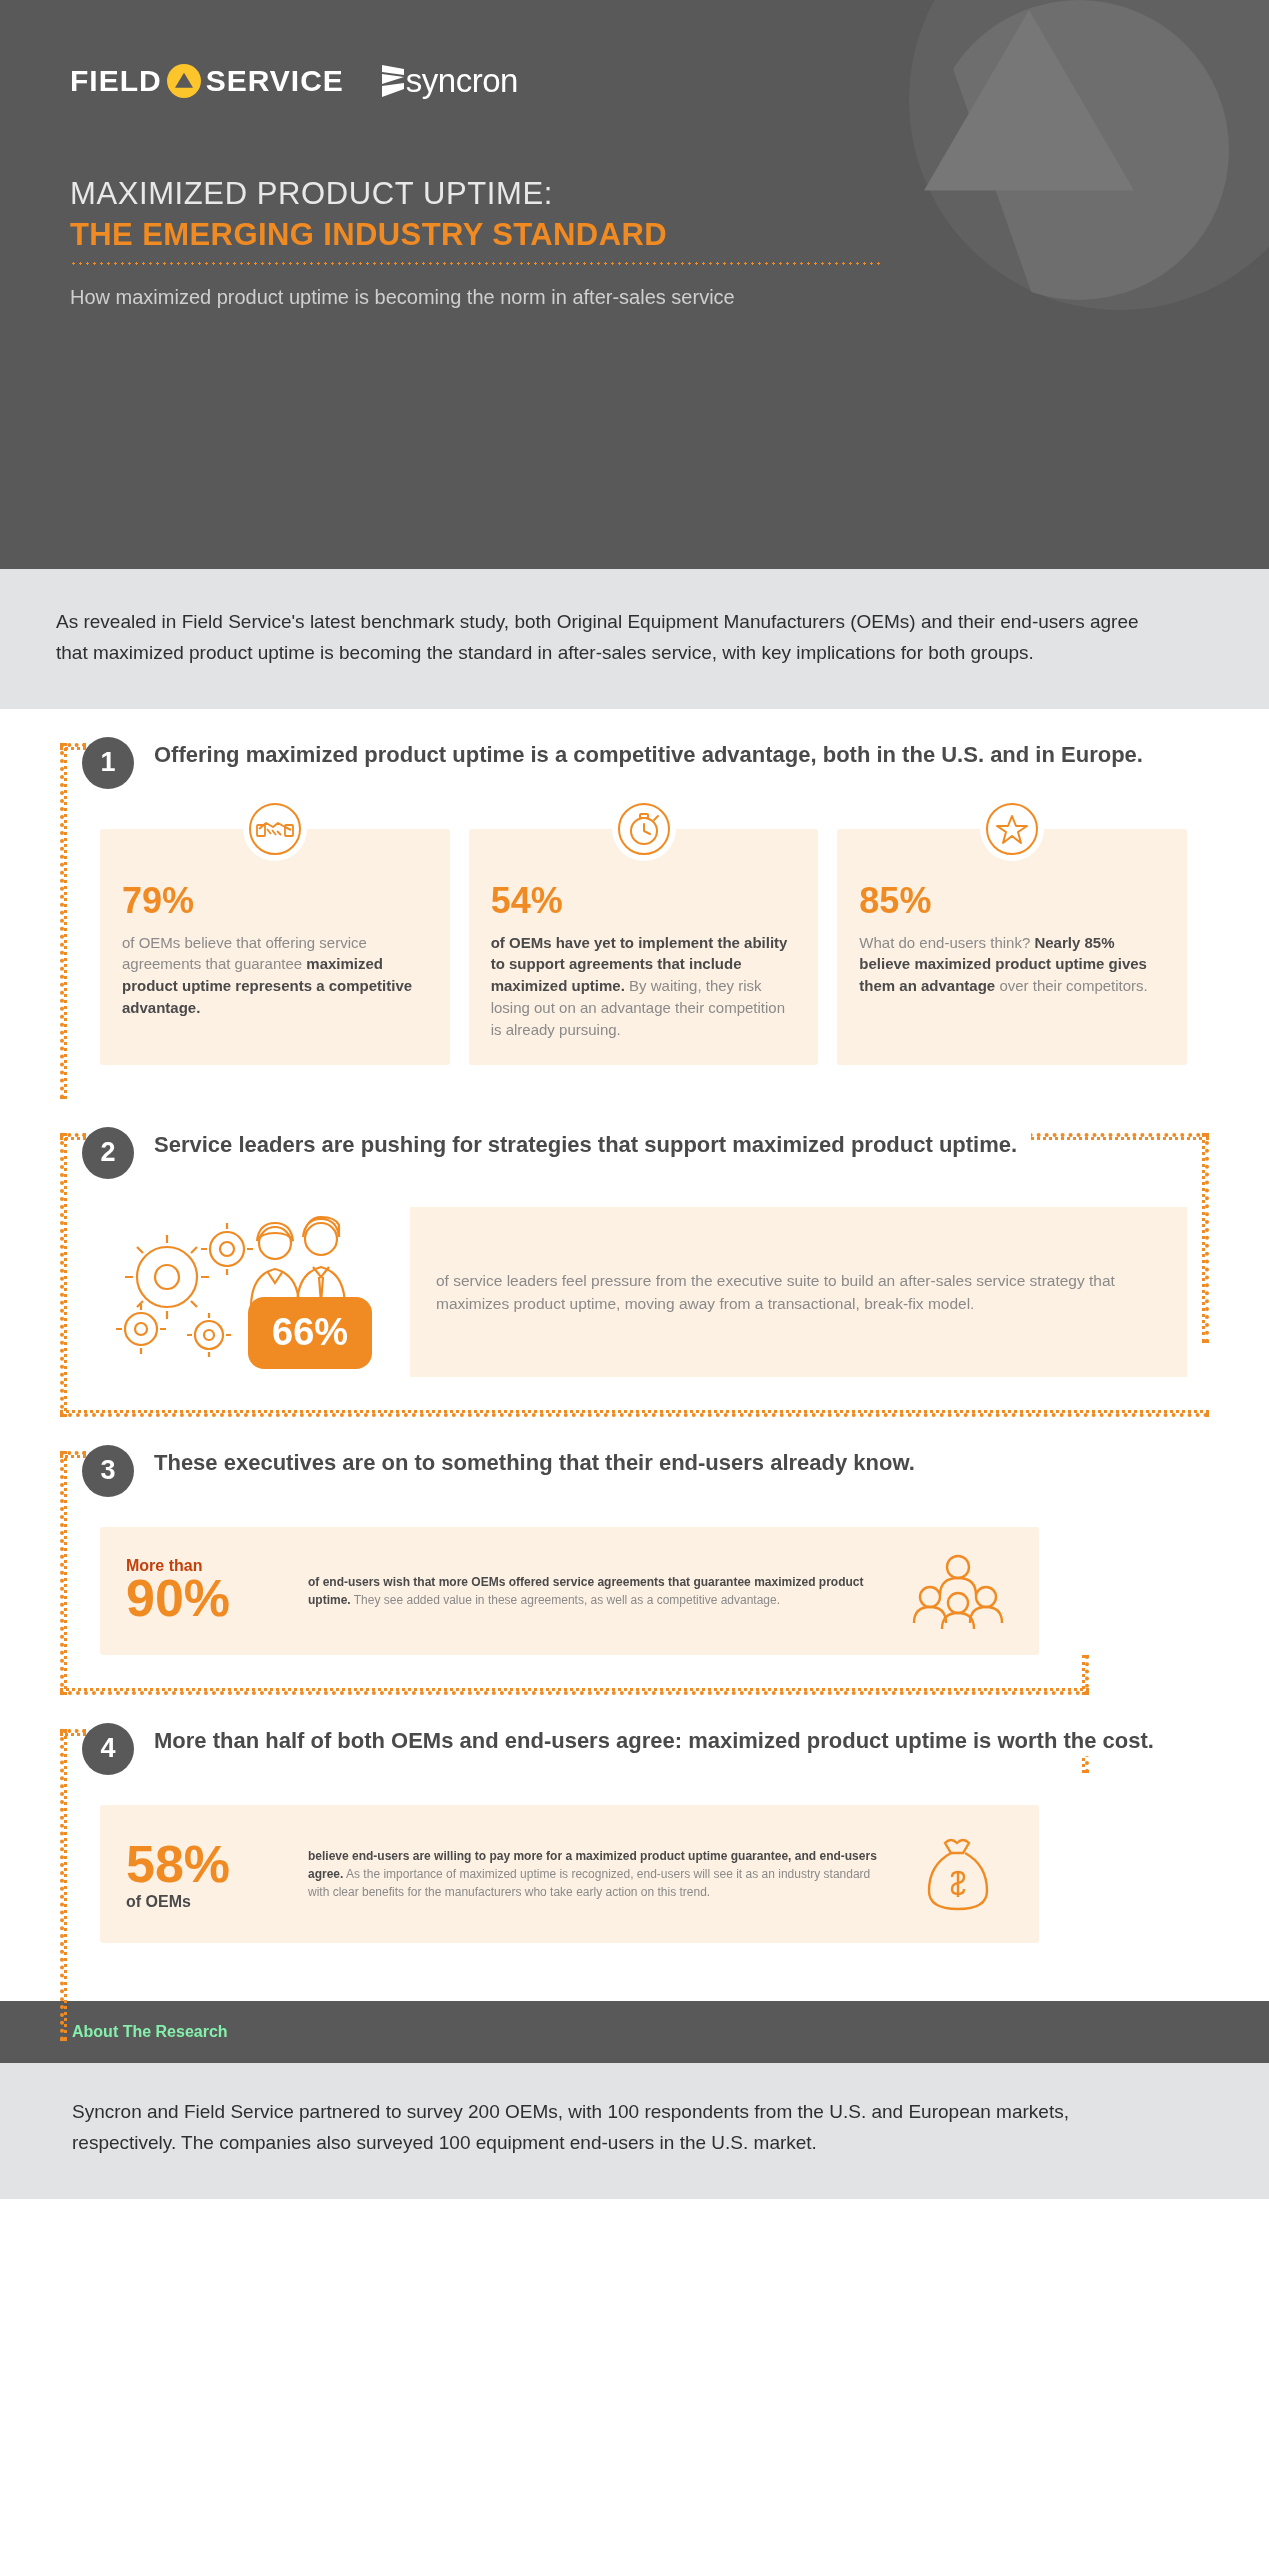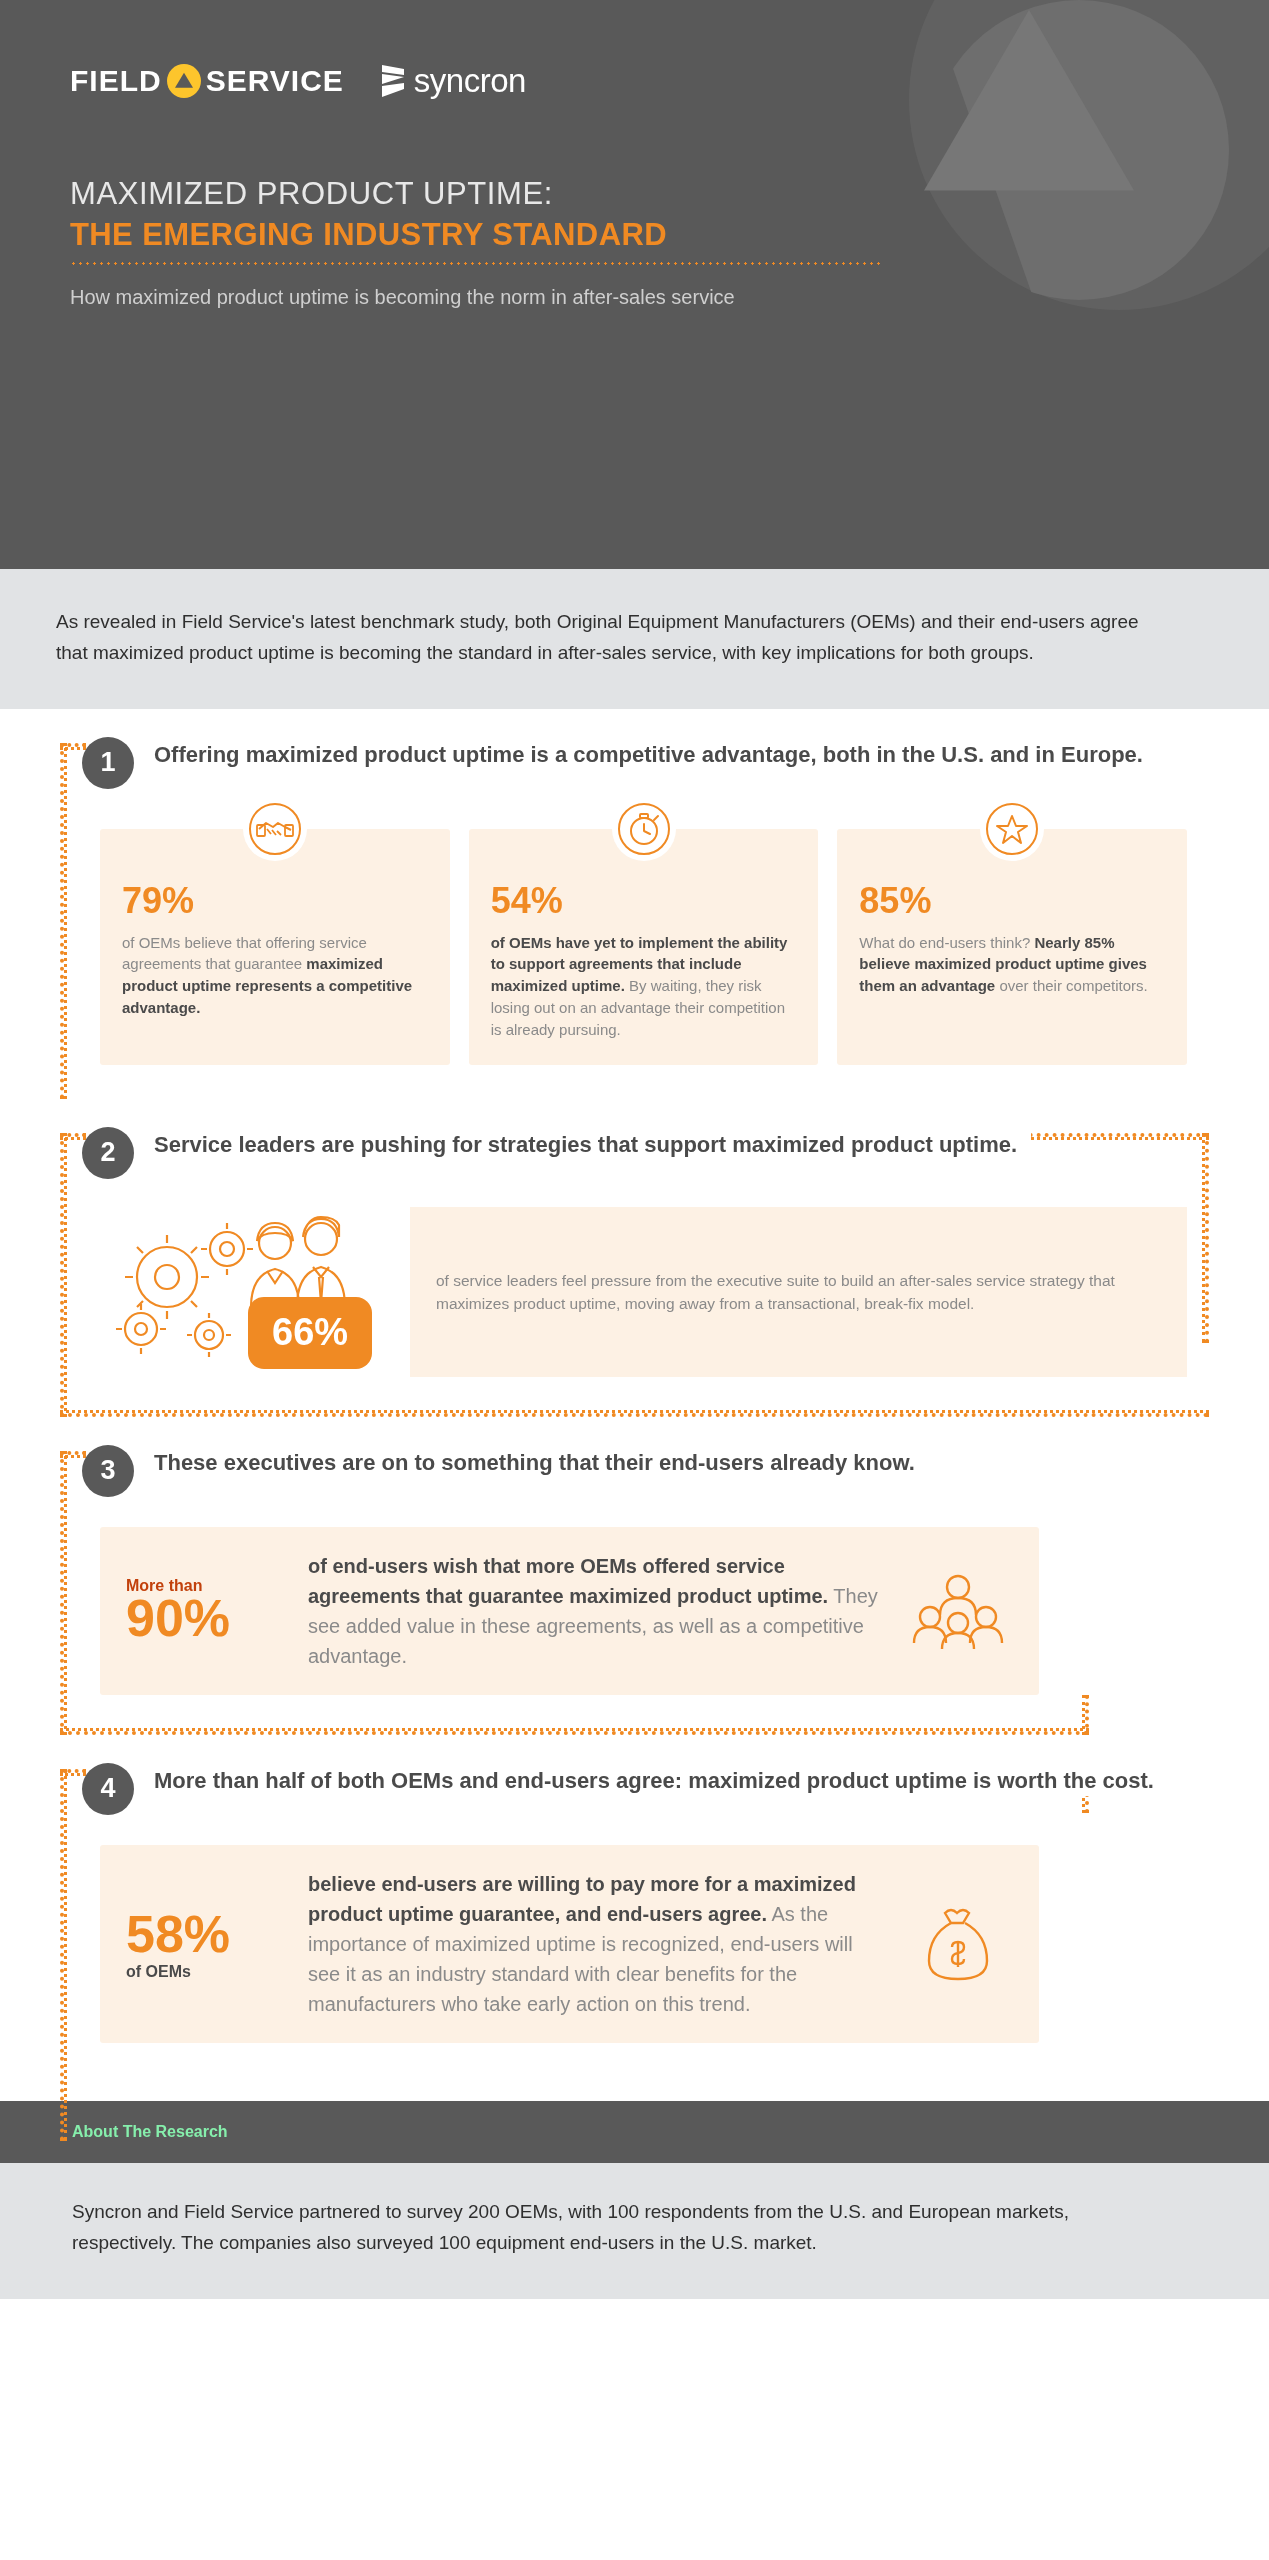--- a/index.html
+++ b/index.html
@@ -83,21 +83,20 @@
     top: 50%;
     transform: translate(-50%, -55%);
     width: 0; height: 0;
     border-left: 9px solid transparent;
     border-right: 9px solid transparent;
     border-bottom: 15px solid #595959;
   }
   .syncron-logo {
     display: flex;
     align-items: center;
-    gap: 8px;
     color: #ffffff;
     font-size: 33px;
     letter-spacing: -0.5px;
   }
   .syncron-mark { width: 26px; height: 34px; }
 
   .header-title {
     position: absolute;
     left: 70px;
     top: 175px;
@@ -315,21 +314,21 @@
     line-height: 1.05;
   }
   .wide-stat .post {
     font-size: 16px;
     font-weight: bold;
     color: #4a4a4a;
     margin-top: 2px;
   }
   .wide-body {
     flex: 1;
-    font-size: 20px;
+    font-size: 12px;
     line-height: 1.5;
     color: #8a8a8a;
   }
   .wide-body b { color: #4a4a4a; font-weight: bold; }
   .wide-icon { flex: none; width: 110px; display: flex; justify-content: center; }
 
   
   .about-bar {
     background: #595959;
     padding: 22px 72px;

